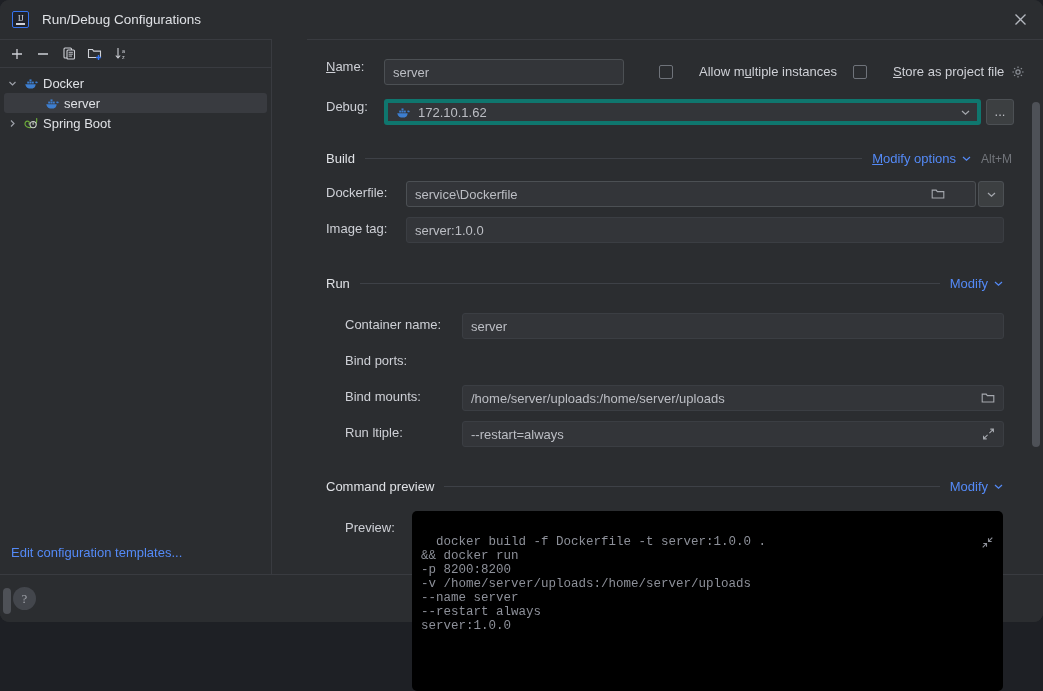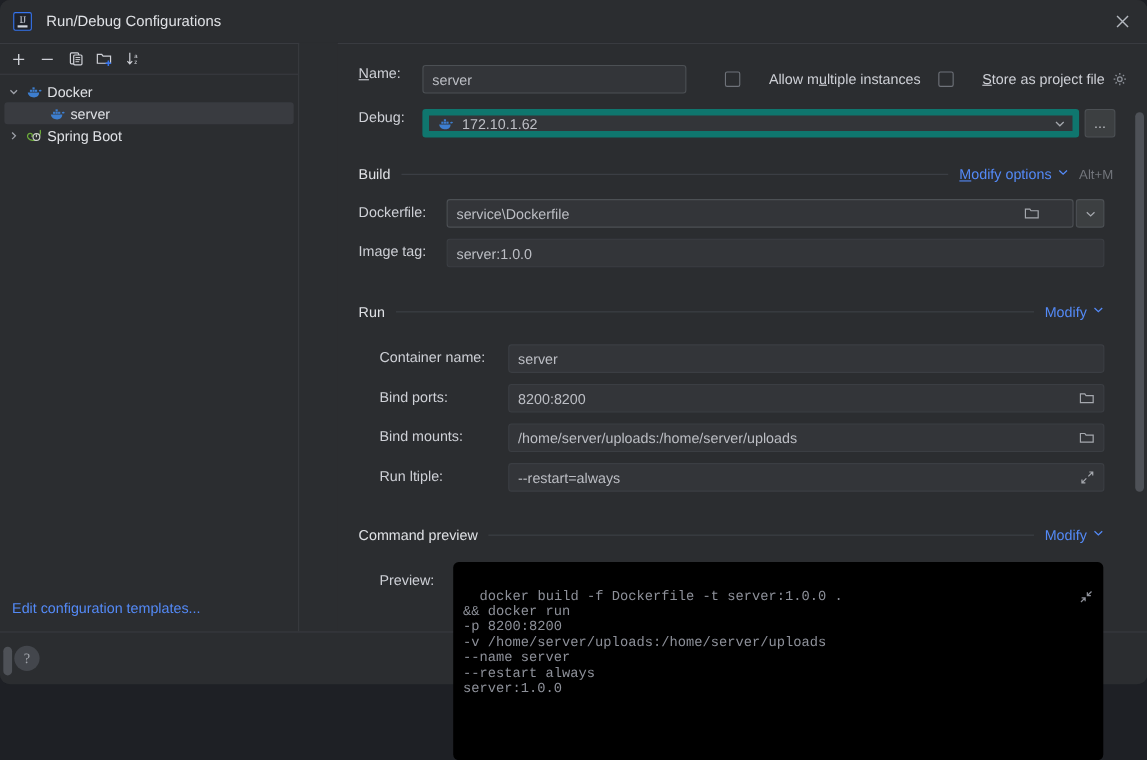--- a/index.html
+++ b/index.html
@@ -127,21 +127,21 @@
     display: flex; align-items: center;
     padding: 0 8px;
     font-size: 13px; color: #bcbec4;
     cursor: text;
     position: relative;
   }
   .textfield.noborder { border-color: #3b3e43; }
 
   .combo {
     background: #333539;
-    border: 6px solid #0f766e;
+    border: 4px solid #0f766e;
     border-radius: 3px;
     height: 26px;
     display: flex; align-items: center;
     padding: 0 6px 0 8px;
     font-size: 13px; color: #bcbec4;
     cursor: pointer;
   }
 
   .browse-btn {
     width: 28px; height: 26px;
@@ -166,21 +166,21 @@
   
   .section-head {
     position: absolute;
     display: flex; align-items: center;
     font-size: 13px; color: #dfe1e5;
   }
   .sec-title { white-space: nowrap; }
   .sec-line { flex: 1; height: 1px; background: #3e4147; margin: 0 10px; }
   .link {
     font-size: 13px; color: #548af7; cursor: pointer; white-space: nowrap;
-    display: flex; align-items: flex-start;
+    display: flex; align-items: center;
   }
   .link u { text-decoration: underline; }
   .shortcut { font-size: 12px; color: #72757b; margin-left: 9px; white-space: nowrap; }
 
   
   .infield-icon {
     position: absolute; right: 8px; top: 50%;
     transform: translateY(-50%);
     cursor: pointer;
     display: flex; align-items: center;
@@ -455,28 +455,20 @@
     <div class="row" style="left:38px; top:277px;">
       <span class="field-label">Container name:</span>
     </div>
     <div class="textfield noborder" style="position:absolute; left:155px; top:273px; width:542px;">
       <span>server</span>
     </div>
 
     <div class="row" style="left:38px; top:313px;">
       <span class="field-label">Bind ports:</span>
     </div>
-    <div class="textfield noborder" style="position:absolute; left:155px; top:309px; width:542px;">
-      <span>8200:8200</span>
-      <span class="infield-icon">
-        <svg width="14" height="13" viewBox="0 0 14 13">
-          <path d="M1.2 2.6 h4 l1.1 1.5 h6.5 v6.4 h-11.6z" fill="none" stroke="#a5a8ae" stroke-width="1.1"></path>
-        </svg>
-      </span>
-    </div>
 
     <div class="row" style="left:38px; top:349px;">
       <span class="field-label">Bind mounts:</span>
     </div>
     <div class="textfield noborder" style="position:absolute; left:155px; top:345px; width:542px;">
       <span>/home/server/uploads:/home/server/uploads</span>
       <span class="infield-icon">
         <svg width="14" height="13" viewBox="0 0 14 13">
           <path d="M1.2 2.6 h4 l1.1 1.5 h6.5 v6.4 h-11.6z" fill="none" stroke="#a5a8ae" stroke-width="1.1"></path>
         </svg>

